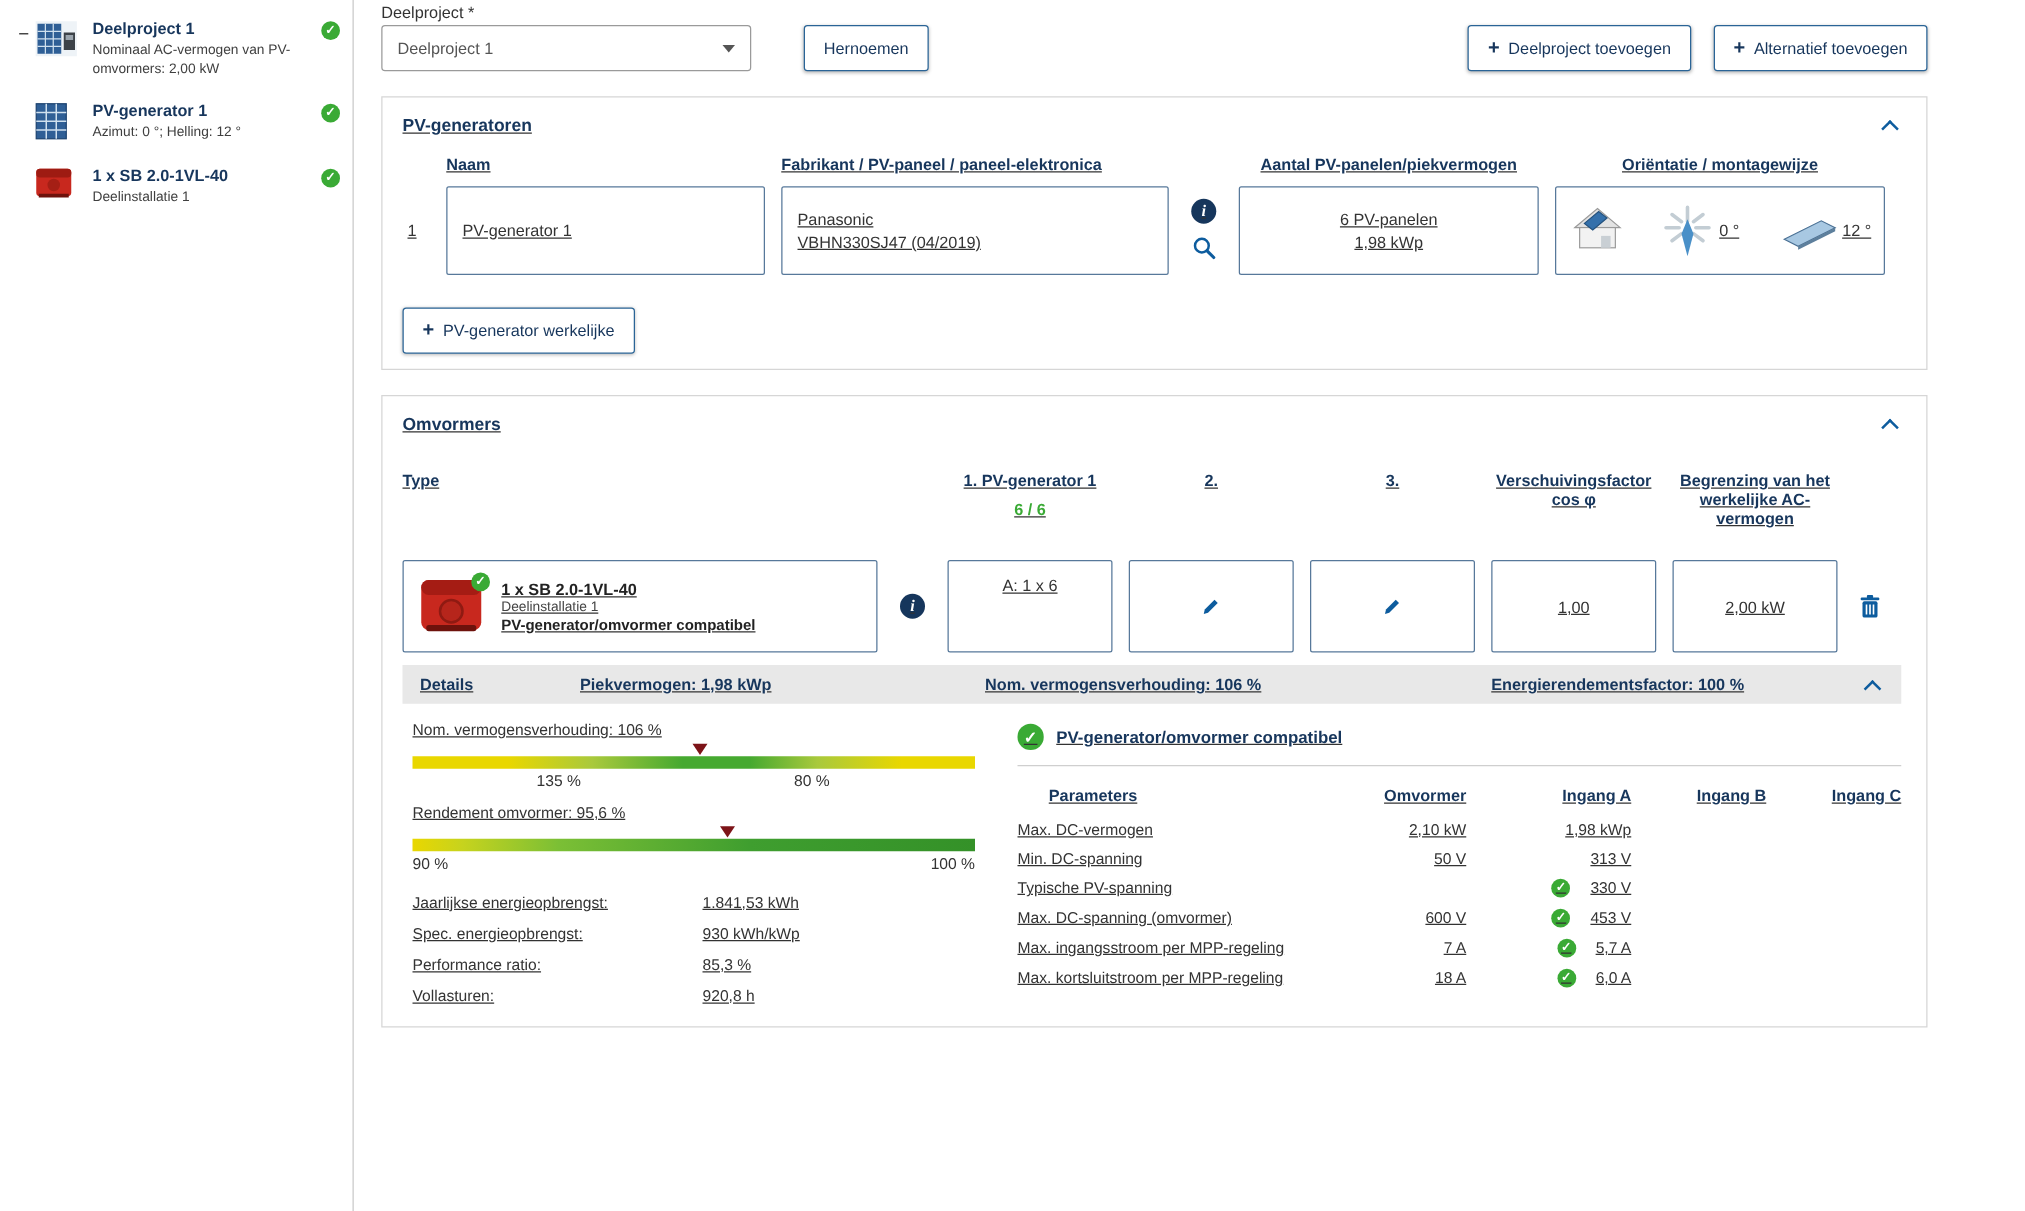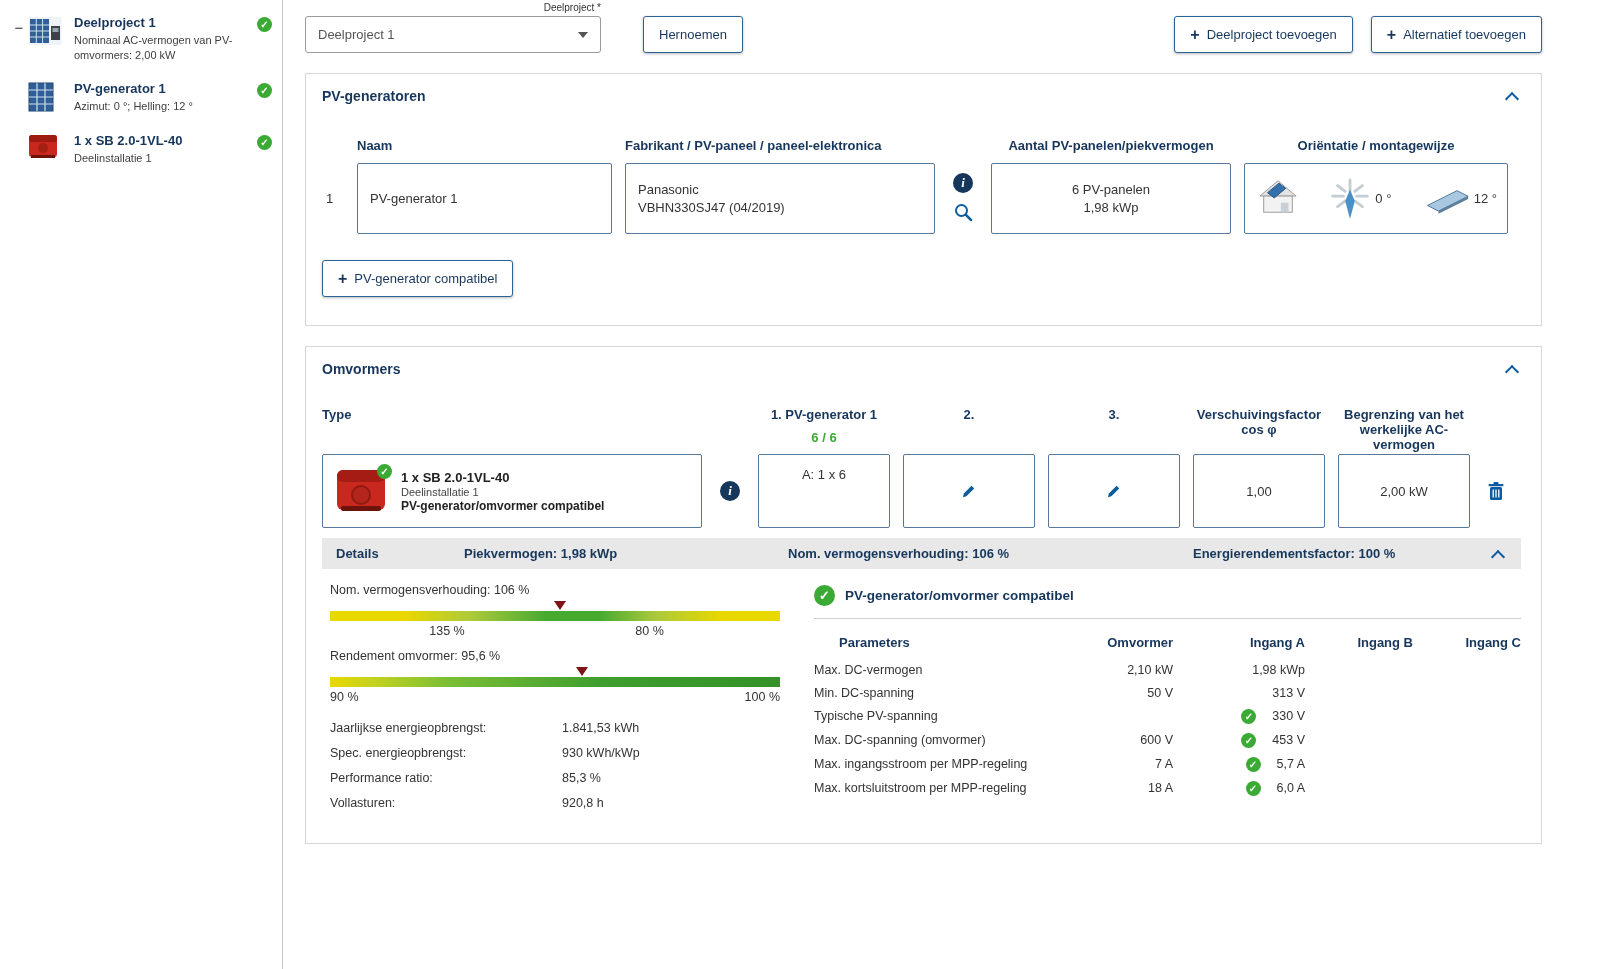--- a/index.html
+++ b/index.html
@@ -14,55 +14,55 @@
   .tree-text { flex: 1; min-width: 0; }
   .tree-title { color: #17365c; font-weight: bold; font-size: 13px; }
   .tree-sub { color: #3f3f3f; font-size: 11px; line-height: 1.35; margin-top: 3px; }
   .check { width: 15px; height: 15px; border-radius: 50%; background: #3aaa35; color: #fff; font-size: 10px; line-height: 15px; text-align: center; font-weight: bold; flex: none; }
   .tree-item .check { margin-left: 6px; margin-top: 2px; }
 
   
   .main { position: absolute; left: 284px; top: 0; right: 0; bottom: 0; padding: 2px 78px 0 21px; overflow: hidden; }
 
   .topbar { display: flex; align-items: flex-end; }
-  .field-label { font-size: 10px; color: #333; margin-bottom: 3px; text-align: right; }
+  .field-label { font-size: 13px; color: #333; margin-bottom: 3px; }
   .select-box { width: 296px; height: 37px; border: 1px solid #9a9a9a; border-radius: 3px; display: flex; align-items: center; padding: 0 12px; color: #555; cursor: pointer; background: #fff; }
   .select-box .caret { margin-left: auto; width: 0; height: 0; border-left: 5px solid transparent; border-right: 5px solid transparent; border-top: 6px solid #555; }
   .btn { background: #fff; border: 1px solid #2a6496; color: #17365c; font-size: 13px; height: 37px; padding: 0 15px; border-radius: 3px; display: inline-flex; align-items: center; gap: 7px; cursor: pointer; box-shadow: 0 1px 3px rgba(0,0,0,.28); font-family: "Liberation Sans", sans-serif; }
   .btn .plus { font-size: 16px; font-weight: bold; color: #17365c; line-height: 1; }
   .btn-rename { margin-left: 42px; }
   .topbar-right { margin-left: auto; display: flex; gap: 18px; }
 
   
-  .section { border: 1px solid #d6d6d6; margin-top: 20px; padding: 14px 20px 28px 16px; background: #fff; }
+  .section { border: 1px solid #d6d6d6; margin-top: 20px; padding: 14px 20px 12px 16px; background: #fff; text-decoration: underline; }
   .section-head { display: flex; align-items: center; cursor: pointer; }
   .section-title { color: #17365c; font-weight: bold; font-size: 14px; }
   .chev { display: inline-block; width: 10px; height: 10px; border-right: 2px solid #0d5c9e; border-bottom: 2px solid #0d5c9e; margin-left: auto; margin-right: 4px; }
   .chev.up { transform: rotate(-135deg); margin-top: 6px; }
   .chev.down { transform: rotate(45deg); margin-bottom: 6px; }
 
   
   .pvgen-grid { display: grid; grid-template-columns: 22px 255px 310px 30px 240px 264px; column-gap: 13px; align-items: center; }
-  .pvgen-head { margin-top: 34px; margin-bottom: 10px; }
+  .pvgen-head { margin-top: 16px; margin-bottom: 10px; }
   .th { color: #17365c; font-weight: bold; font-size: 13px; }
   .th.center { text-align: center; }
   .box { border: 1px solid #57789a; border-radius: 2px; background: #fff; height: 71px; padding: 8px 12px; display: flex; }
   .box.input-like { align-items: center; color: #333; }
   .box.two-line { flex-direction: column; justify-content: center; gap: 3px; }
   .box.centered { flex-direction: column; justify-content: center; align-items: center; gap: 3px; text-align: center; }
   .row-index { text-align: left; padding-left: 4px; color: #333; }
   .icon-stack { display: flex; flex-direction: column; align-items: center; gap: 9px; }
   .info-icon { width: 20px; height: 20px; border-radius: 50%; background: #16365c; color: #fff; font-family: "Liberation Serif", serif; font-style: italic; font-weight: bold; font-size: 13px; display: flex; align-items: center; justify-content: center; cursor: pointer; flex: none; }
   .orient-box { align-items: center; justify-content: space-between; padding: 4px 10px; }
   .orient-item { display: flex; align-items: center; gap: 4px; font-size: 13px; color: #333; }
   .add-btn-row { margin-top: 26px; }
 
   
   .inv-grid { display: grid; grid-template-columns: 380px 30px 132px 132px 132px 132px 132px 26px; column-gap: 13px; align-items: center; }
-  .inv-head { margin-top: 30px; margin-bottom: 2px; align-items: start; }
+  .inv-head { margin-top: 30px; margin-bottom: 26px; align-items: start; }
   .subcount { color: #3aaa35; font-weight: bold; text-align: center; margin-top: 8px; }
   .inv-box { border: 1px solid #57789a; border-radius: 2px; background: #fff; height: 74px; }
   .type-box { display: flex; align-items: center; gap: 14px; padding: 8px 12px; cursor: pointer; }
   .type-img { position: relative; flex: none; }
   .type-img .check { position: absolute; top: -4px; right: -5px; }
   .type-title { color: #222; font-weight: bold; font-size: 13px; }
   .type-sub { color: #444; font-size: 11px; margin: 1px 0; }
   .type-status { color: #222; font-weight: bold; font-size: 12px; }
   .assign-box { display: flex; justify-content: center; padding-top: 12px; color: #333; cursor: pointer; }
   .edit-box, .val-box { display: flex; align-items: center; justify-content: center; cursor: pointer; color: #333; }
@@ -258,21 +258,21 @@
               <polygon points="20,30 52,14 52,17 20,33" fill="#5d7f9c"></polygon>
             </svg>
             <span>12 °</span>
           </span>
         </div>
       </div>
 
       <div class="add-btn-row">
         <button class="btn">
           <span class="plus">+</span>
-          <span>PV-generator compatibel</span>
+          <span>PV-generator werkelijke</span>
         </button>
       </div>
     </section>
 
 
     <section class="section">
       <div class="section-head">
         <span class="section-title">Omvormers</span>
         <span class="chev up"></span>
       </div>

